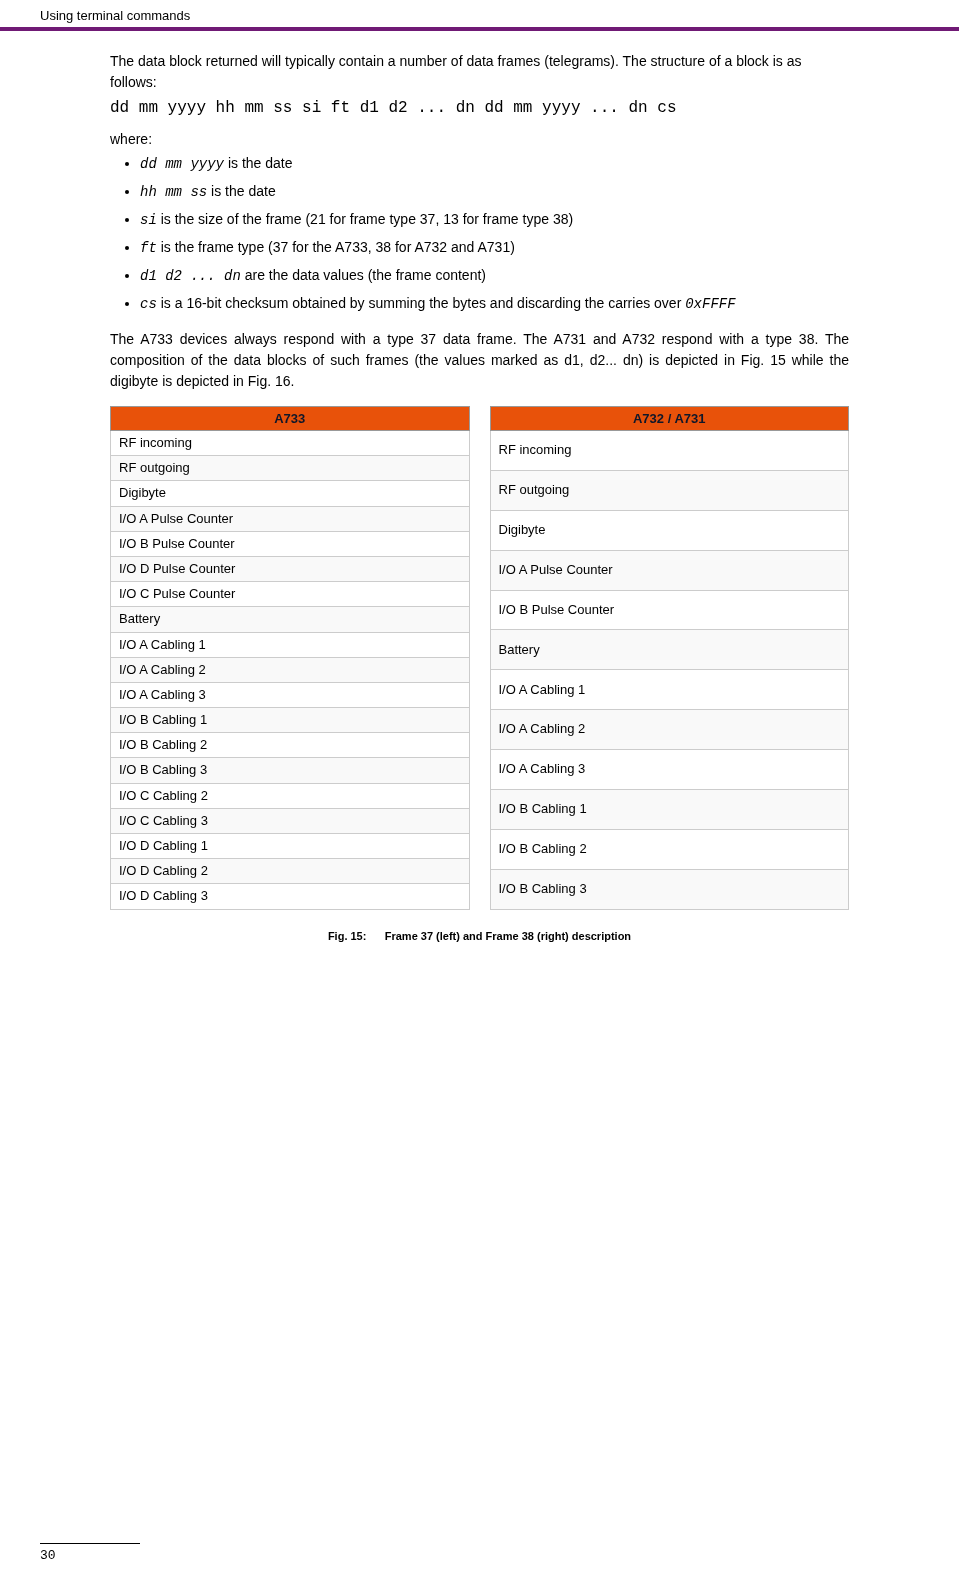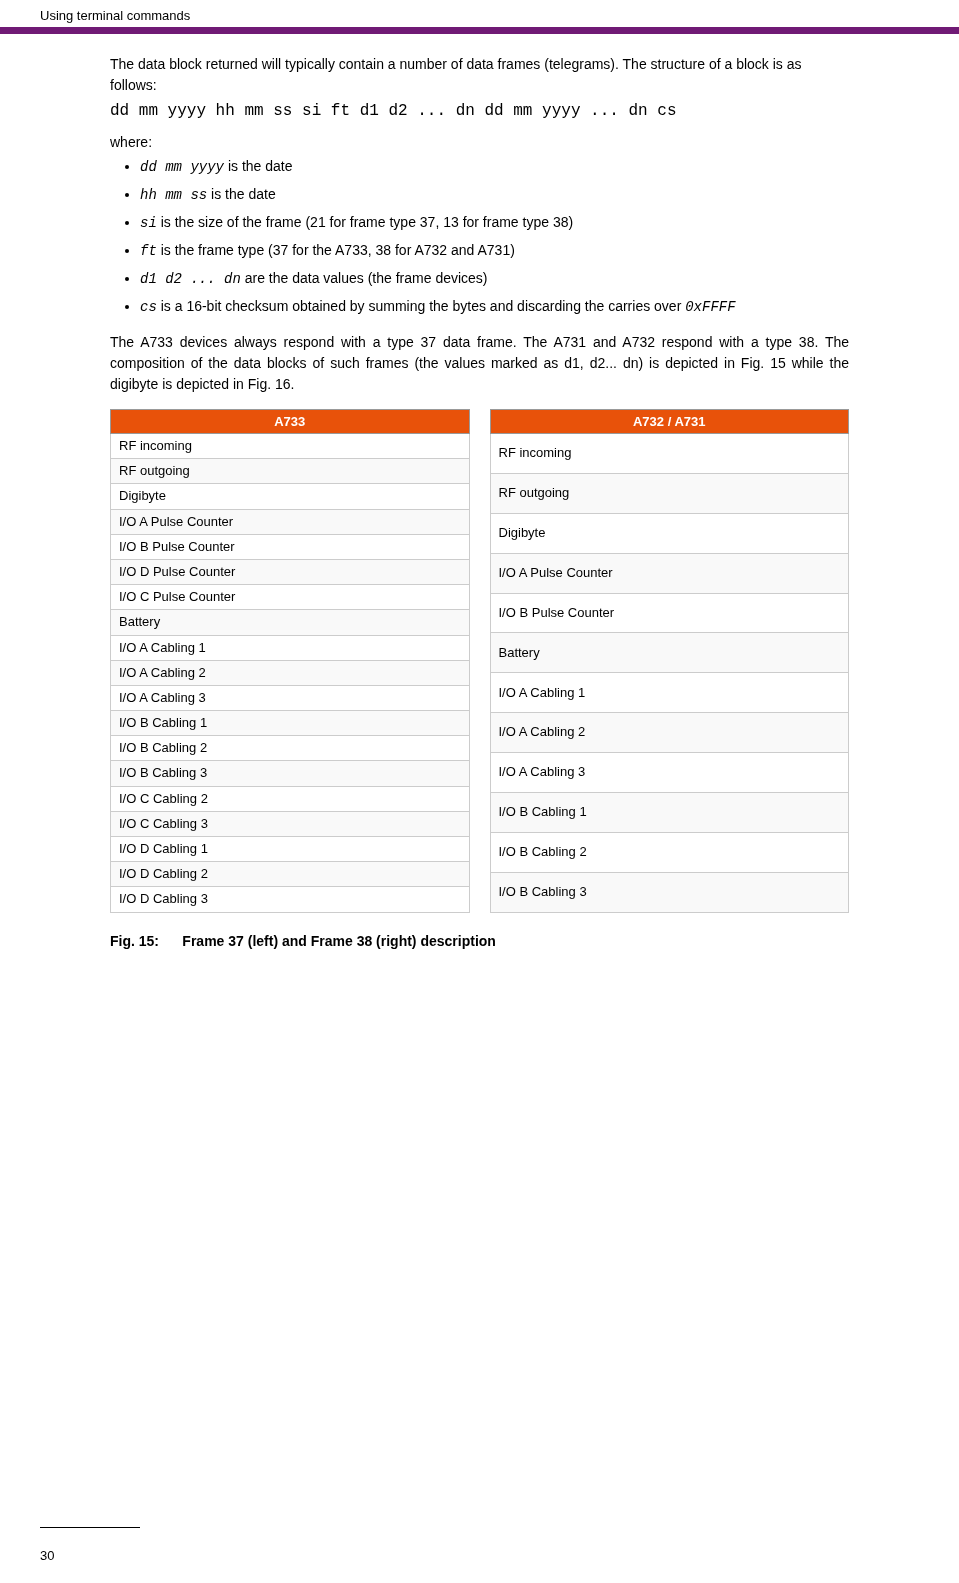--- a/index.html
+++ b/index.html
@@ -6,21 +6,21 @@
     body {
       font-family: Arial, sans-serif;
       font-size: 14px;
       background: #fff;
       color: #000;
       width: 959px;
       min-height: 1583px;
       position: relative;
     }
     .page-header {
-      border-bottom: 7px solid #701a75;
+      border-bottom: 4px solid #701a75;
       padding: 8px 40px 4px 40px;
       font-size: 13px;
     }
     .content {
       padding: 20px 110px 40px 110px;
     }
     .intro-text {
       line-height: 1.5;
     }
     .code-line {
@@ -53,54 +53,56 @@
       display: flex;
       gap: 20px;
       margin-bottom: 20px;
     }
     .data-table {
       border-collapse: collapse;
       flex: 1;
     }
     .data-table th {
       background-color: #E8520A;
-      color: #ffffff;
+      color: #0f172a;
       text-align: center;
       padding: 4px 8px;
       font-weight: bold;
       font-size: 13px;
       border: 1px solid #999;
     }
     .data-table td {
       border: 1px solid #ccc;
       padding: 3px 8px;
       font-size: 13px;
       line-height: 1.4;
     }
     .data-table tr:nth-child(even) td {
       background-color: #f9f9f9;
     }
     .fig-caption {
+      text-align: center;
       font-style: italic;
-      font-size: 14px;
+      font-size: 11px;
       margin-top: 14px;
       margin-bottom: 20px;
     }
     .fig-caption span {
       font-style: normal;
       font-weight: bold;
     }
     .page-footer {
       position: absolute;
       bottom: 20px;
       left: 40px;
       font-size: 13px;
       border-top: 1px solid #000;
-      padding-top: 20px;
+      padding-top: 4px;
       width: 100px;
+      font-family: Liberation Mono, monospace;
     }
   </style>
 </head>
 <body>
 
 <div class="page-header">
   <span>Using terminal commands</span>
 </div>
 
 <div class="content">
@@ -109,21 +111,21 @@
 
   <div class="code-line" style="font-family:Liberation Mono, monospace; font-size:16px;">dd mm yyyy hh mm ss si ft d1 d2 ... dn dd mm yyyy ... dn cs</div>
 
   <p class="where-label">where:</p>
 
   <ul class="bullet-list">
     <li><code>dd mm yyyy</code><span> is the date</span></li>
     <li><code>hh mm ss</code><span> is the date</span></li>
     <li><code>si</code><span> is the size of the frame (21 for frame type 37, 13 for frame type 38)</span></li>
     <li><code>ft</code><span> is the frame type (37 for the A733, 38 for A732 and A731)</span></li>
-    <li><code>d1 d2 ... dn</code><span> are the data values (the frame devices)</span></li>
+    <li><code>d1 d2 ... dn</code><span> are the data values (the frame content)</span></li>
     <li><code>cs</code><span> is a 16-bit checksum obtained by summing the bytes and discarding the carries over </span><code>0xFFFF</code></li>
   </ul>
 
   <p class="para-text">The A733 devices always respond with a type 37 data frame. The A731 and A732 respond with a type 38. The composition of the data blocks of such frames (the values marked as d1, d2... dn) is depicted in Fig. 15 while the digibyte is depicted in Fig. 16.</p>
 
   <div class="tables-row">
     <table class="data-table">
       <thead>
         <tr>
           <th style="position:relative;">

